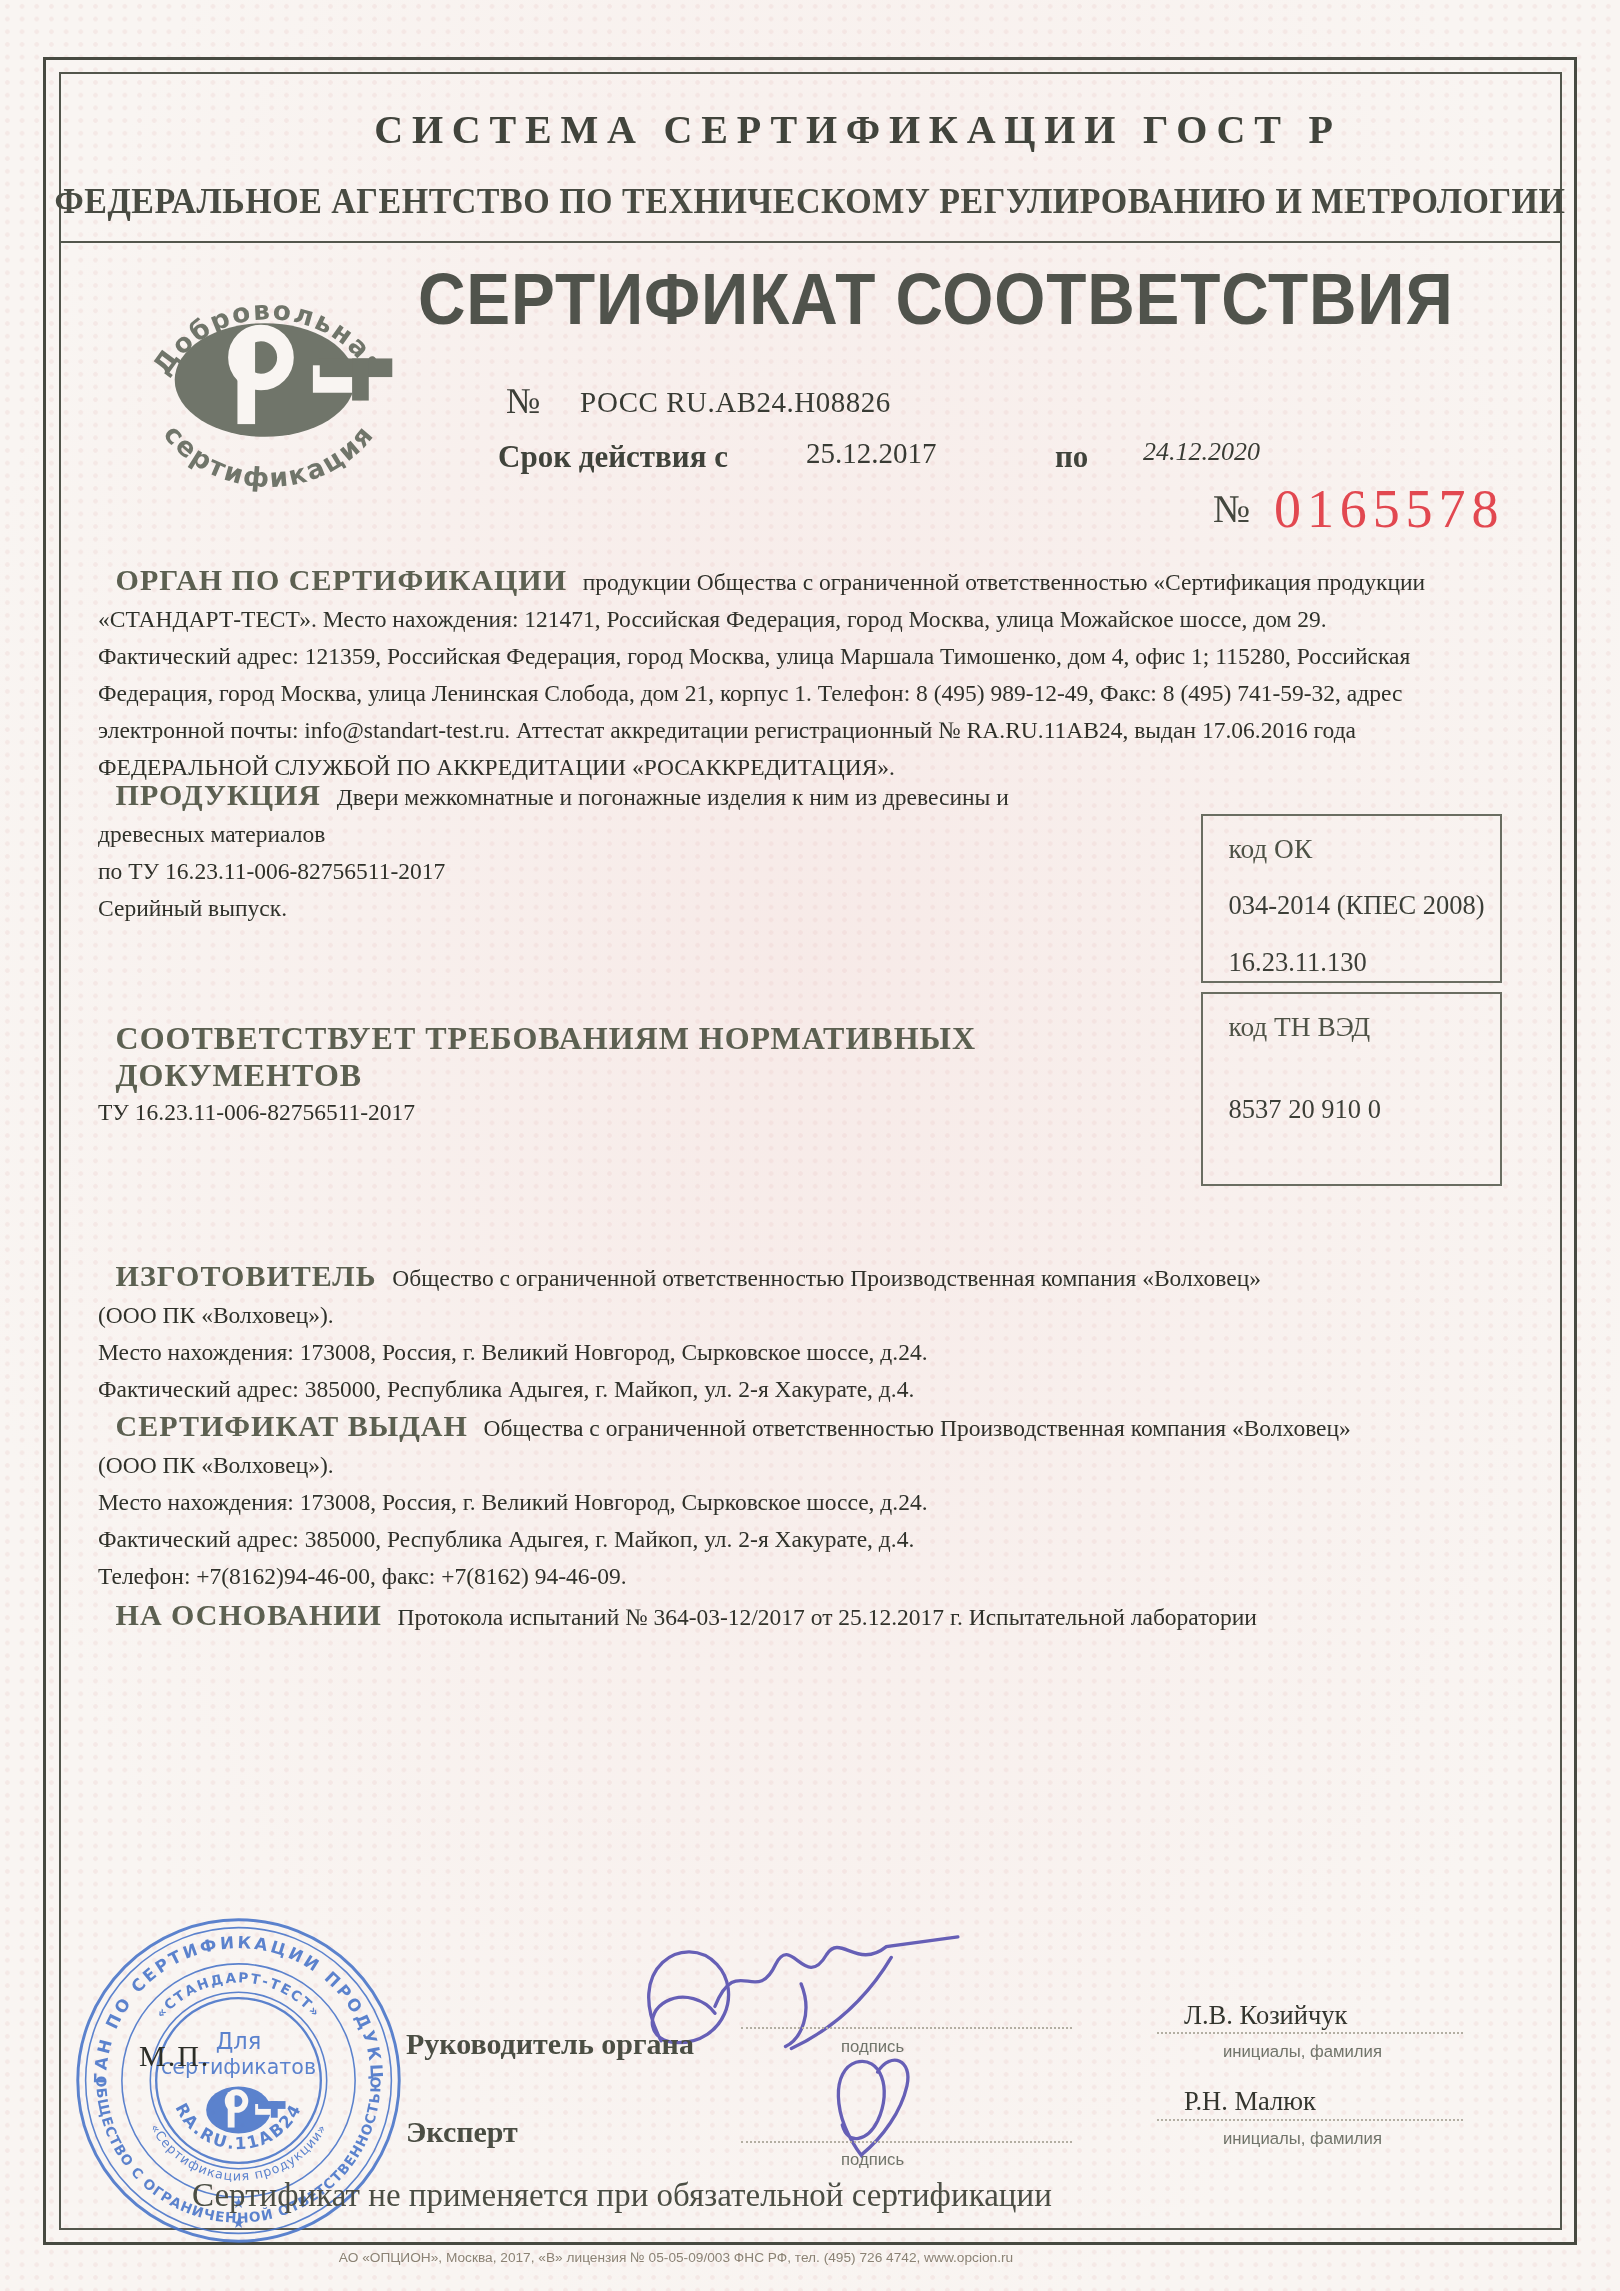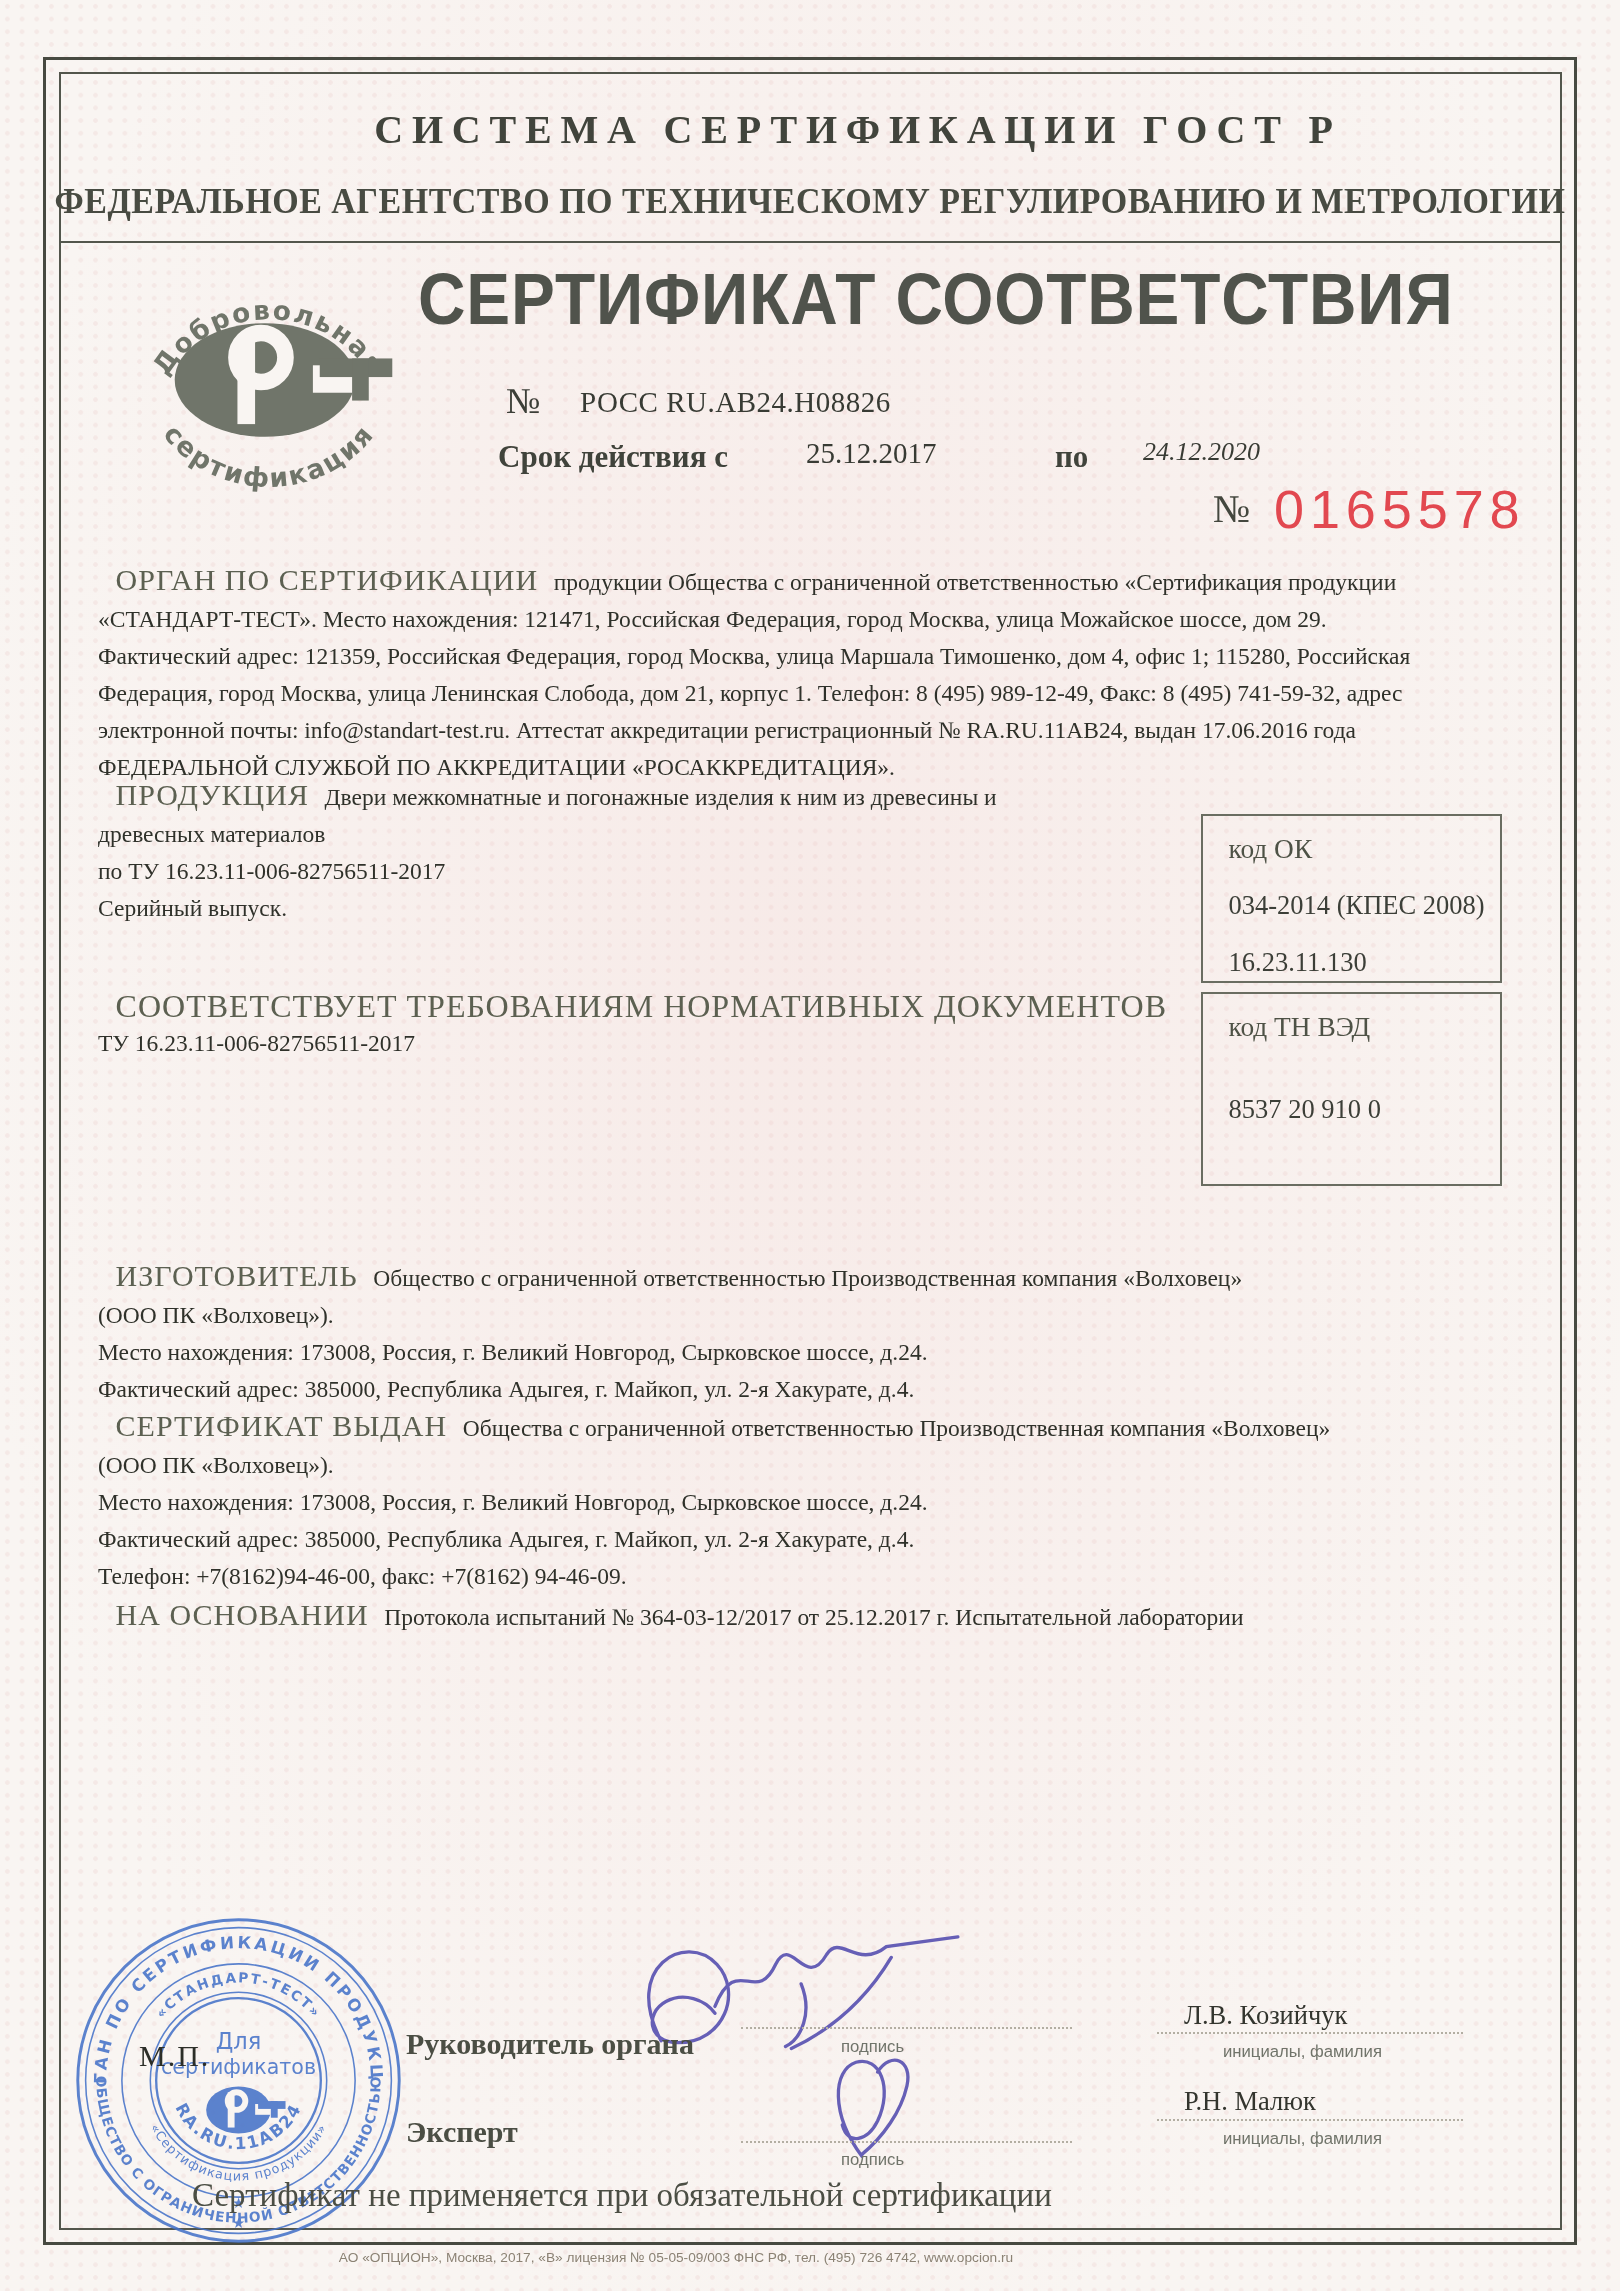--- a/index.html
+++ b/index.html
@@ -17,23 +17,23 @@
   .sys-title{position:absolute;left:4px;top:106px;width:1620px;text-align:center;font-weight:bold;font-size:40px;letter-spacing:8.8px;color:#41443c;margin-left:44px;}
   .agency{position:absolute;left:0;top:182px;width:1620px;text-align:center;font-weight:bold;font-size:34px;letter-spacing:0.5px;color:#484b42;transform:scaleY(1.08);}
   .doc-title{position:absolute;left:418px;top:257px;font-family:"Liberation Sans",sans-serif;font-weight:bold;font-size:73px;color:#50534c;transform:scaleX(0.90);transform-origin:left;white-space:nowrap;letter-spacing:1px;}
   .no-label{position:absolute;left:506px;top:380px;font-size:36px;color:#3c3f38;}
   .no-value{position:absolute;left:580px;top:386px;font-size:29px;color:#383b34;letter-spacing:0.5px;}
   .validity-label{position:absolute;left:498px;top:439px;font-size:31px;font-weight:bold;color:#40433b;}
   .validity-from{position:absolute;left:806px;top:437px;font-size:29px;color:#383b34;}
   .validity-to-label{position:absolute;left:1055px;top:439px;font-size:31px;font-weight:bold;color:#40433b;}
   .validity-to{position:absolute;left:1143px;top:437px;font-size:26px;color:#383b34;font-style:italic;}
   .blank-no-label{position:absolute;left:1213px;top:486px;font-size:39px;color:#44473e;}
-  .blank-no-value{position:absolute;left:1274px;top:478px;font-family:Liberation Sans, sans-serif;font-size:54px;color:#e24850;letter-spacing:5.9px;}
+  .blank-no-value{position:absolute;left:1274px;top:478px;font-family:Liberation Serif, serif;font-size:54px;color:#e24850;letter-spacing:5.9px;}
   .section{position:absolute;left:98px;width:1419px;font-size:23.5px;line-height:37px;color:#2f312a;}
-  .sec-h{font-weight:normal;font-size:30px;color:#5c6051;letter-spacing:1px;margin-right:15.7px;margin-left:17.6px;}
+  .sec-h{font-weight:bold;font-size:30px;color:#5c6051;letter-spacing:1px;margin-right:15.7px;margin-left:17.6px;margin-top:32px;}
   .sec-h.block{display:block;margin-left:17.6px;}
   .sec-lines{white-space:pre-line;}
   .code-box{position:absolute;left:1201px;width:301px;border:2px solid #6a6d61;box-sizing:border-box;padding:17.6px 0 0 25.5px;font-size:26.5px;color:#3c3f38;background:transparent;}
   .code-box .lbl{color:#4e5246;font-size:27.4px;}
   .code-box .val{margin-top:25.5px;font-size:26.5px;}
   .sig-label{position:absolute;font-weight:bold;font-size:30px;color:#4b4e44;}
   .sig-line{position:absolute;border-bottom:2px dotted #b3aea2;}
   .sig-caption{position:absolute;font-family:"Liberation Sans",sans-serif;font-size:16.7px;color:#70746a;}
   .sig-name{position:absolute;font-size:26.5px;color:#33352e;}
   .mp{position:absolute;left:139px;top:2039px;font-size:30px;color:#2c2e28;letter-spacing:2px;}

